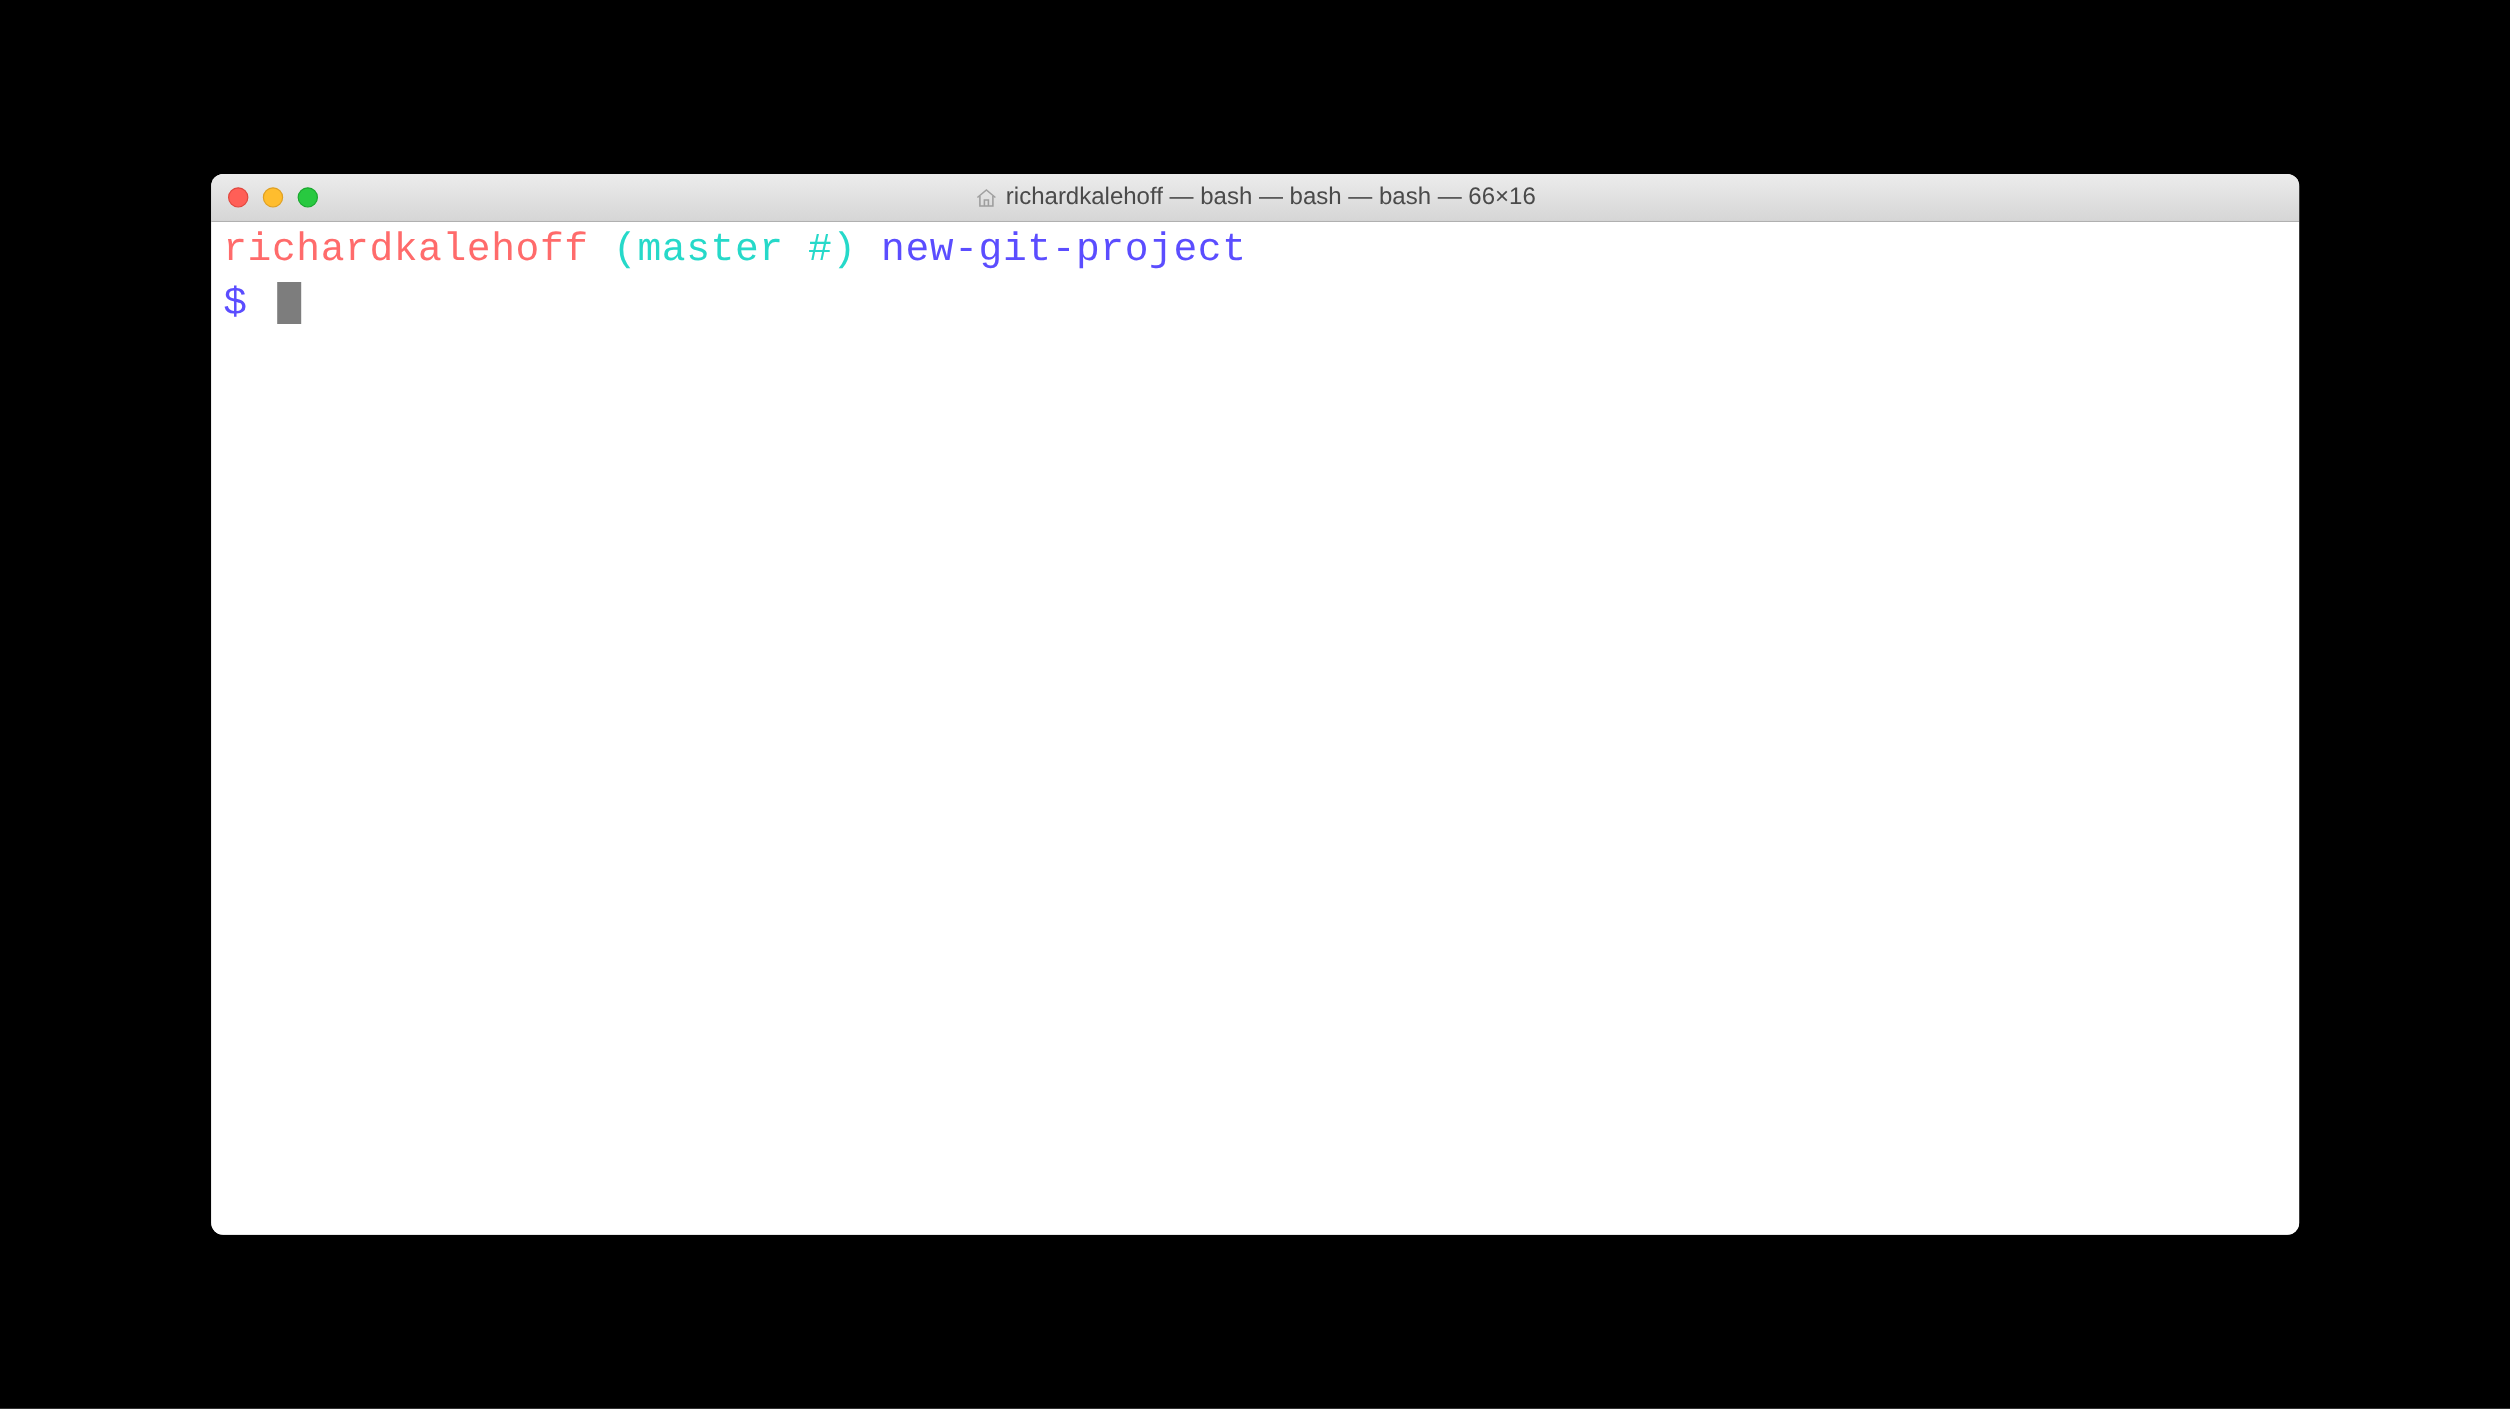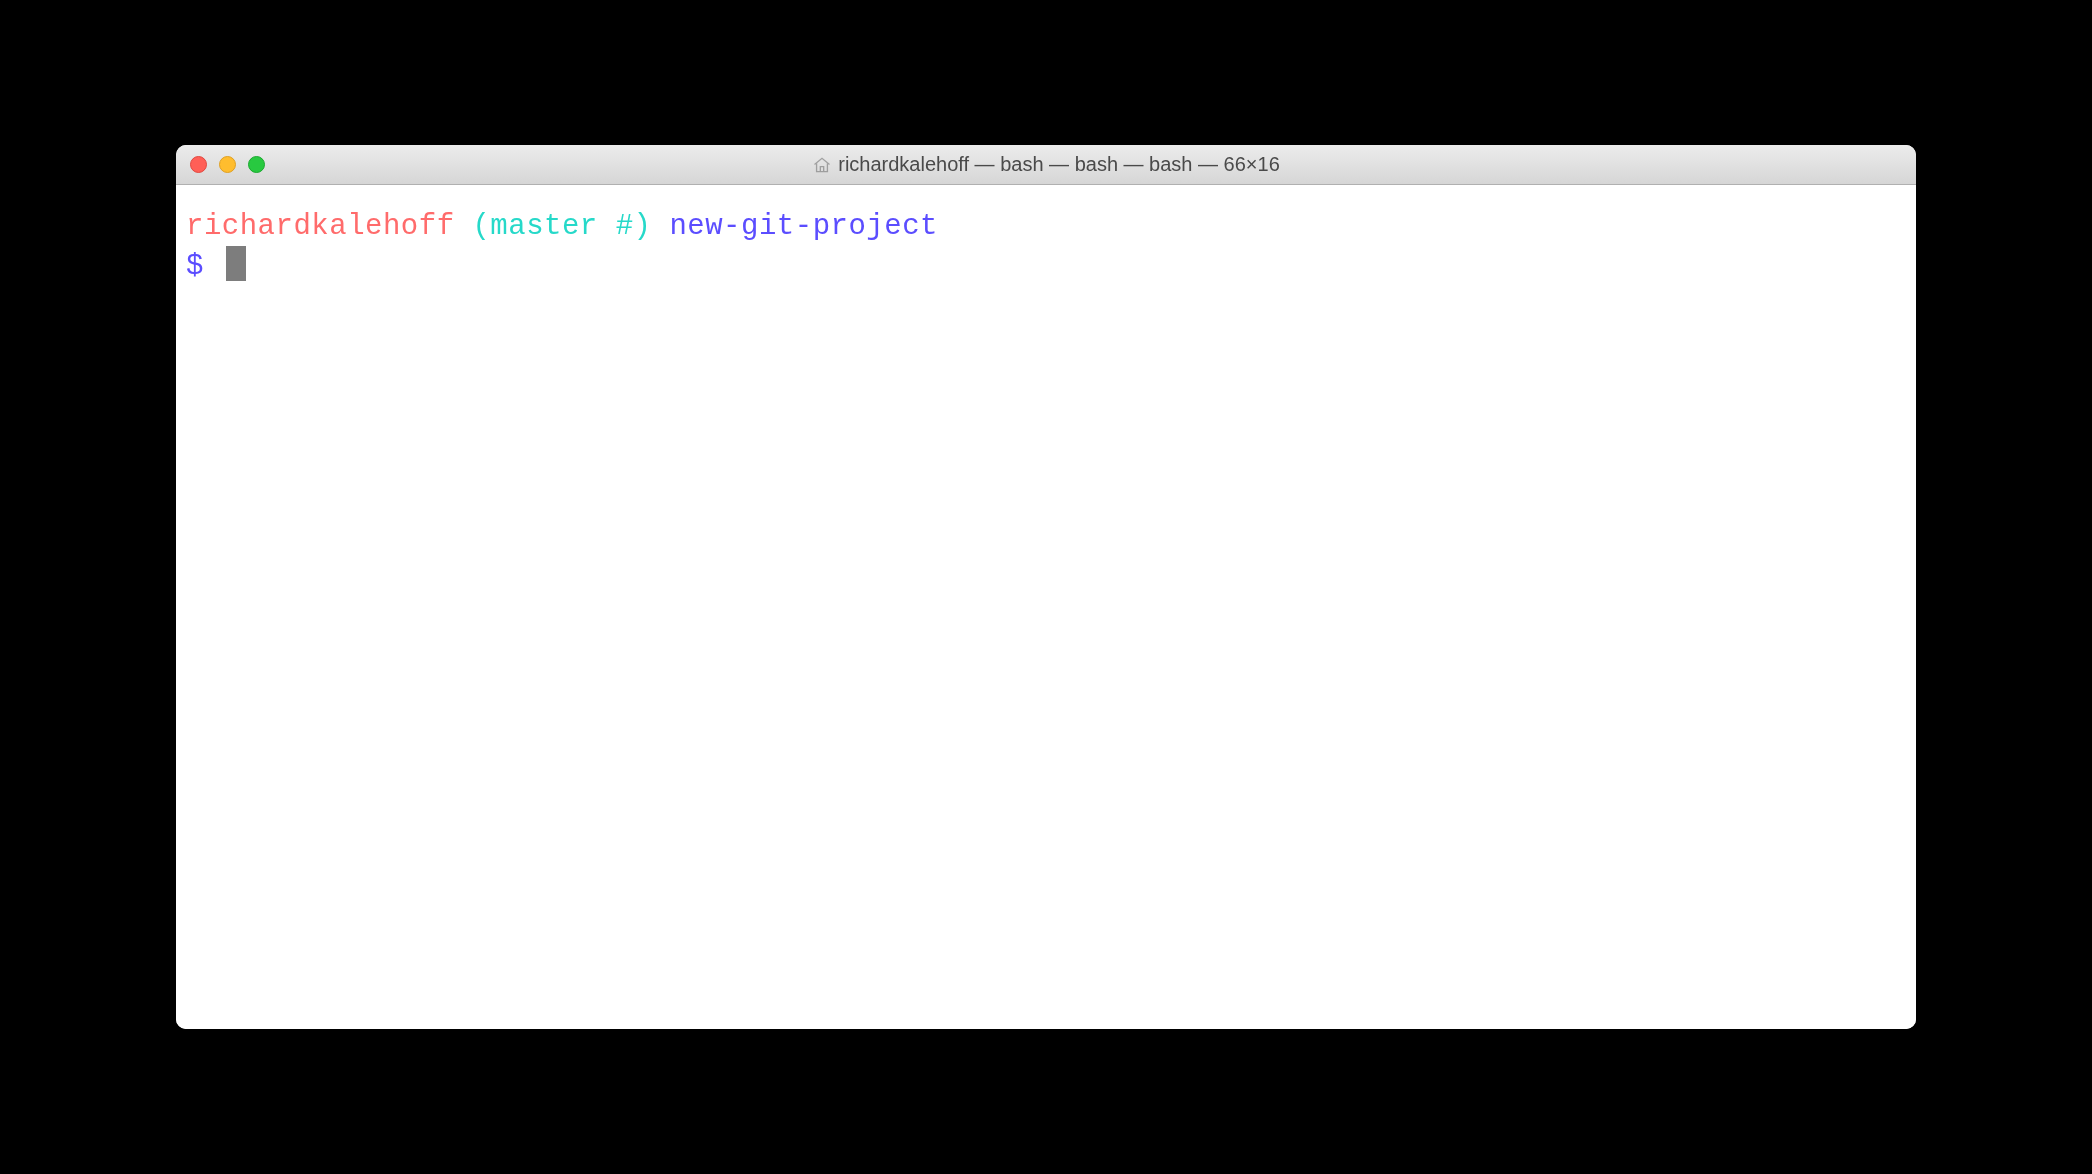--- a/index.html
+++ b/index.html
@@ -63,22 +63,22 @@
       gap: 6px;
     }
     .home-icon-svg {
       width: 20px;
       height: 20px;
       opacity: 0.55;
     }
     .terminal-body {
       flex: 1;
       background: #fff;
-      padding: 22px 10px;
-      font-size: 29px;
+      padding: 2px 10px;
+      font-size: 33px;
       line-height: 1.35;
       font-family: "SF Mono", Menlo, Monaco, "Courier New", monospace;
       letter-spacing: 0.5px;
     }
     .prompt-line {
       white-space: pre;
     }
     .clr-user { color: #ff6b6b; }
     .clr-branch { color: #26d9c9; }
     .clr-path { color: #5b4dff; }

